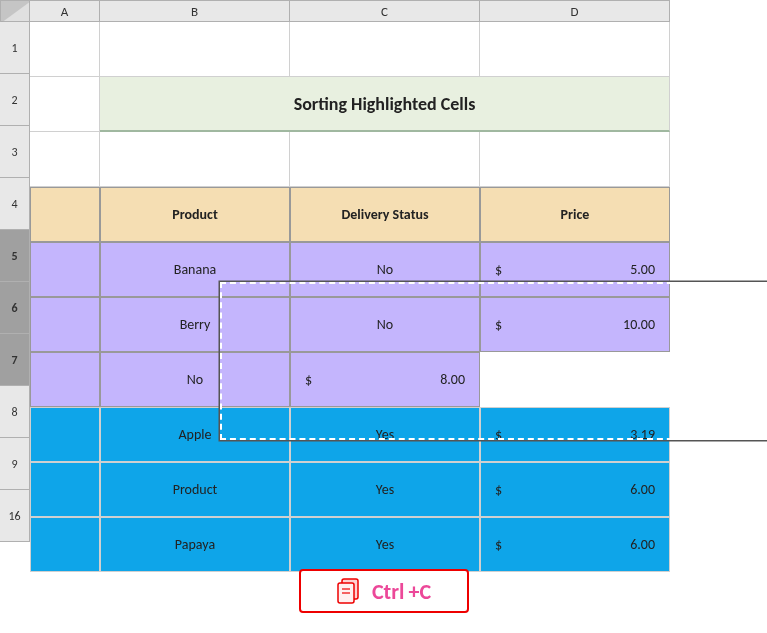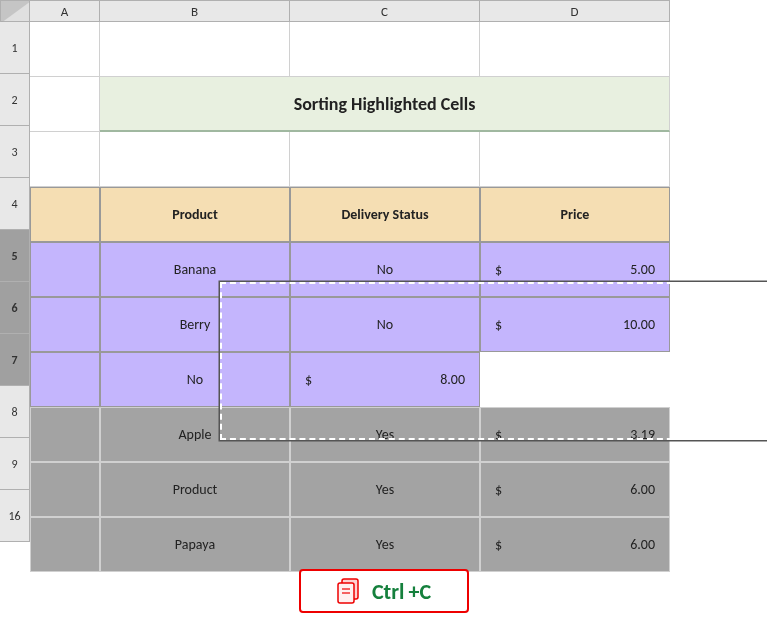--- a/index.html
+++ b/index.html
@@ -136,21 +136,21 @@
 
     
     .row-5 .cell, .row-6 .cell, .row-7 .cell {
       background: #c4b5fd;
       color: #222;
       border: 1px solid #999;
     }
 
     
     .row-8 .cell, .row-9 .cell, .row-10 .cell {
-      background: #a3a3a3;
+      background: #0ea5e9;
       border: 1px solid #d0d0d0;
     }
 
     .cell-price {
       display: flex;
       width: 100%;
       align-items: center;
       padding: 0 8px;
     }
     .price-dollar {
@@ -169,21 +169,21 @@
       transform: translateX(-50%);
       border: 2.5px solid #e00;
       border-radius: 4px;
       background: #fff;
       padding: 6px 18px;
       display: flex;
       align-items: center;
       gap: 4px;
       font-size: 22px;
       font-weight: bold;
-      color: #15803d;
+      color: #ec4899;
       z-index: 20;
       min-width: 170px;
       justify-content: center;
     }
     .ctrl-c-icon {
       width: 28px;
       height: 28px;
       margin-right: 4px;
     }
 

